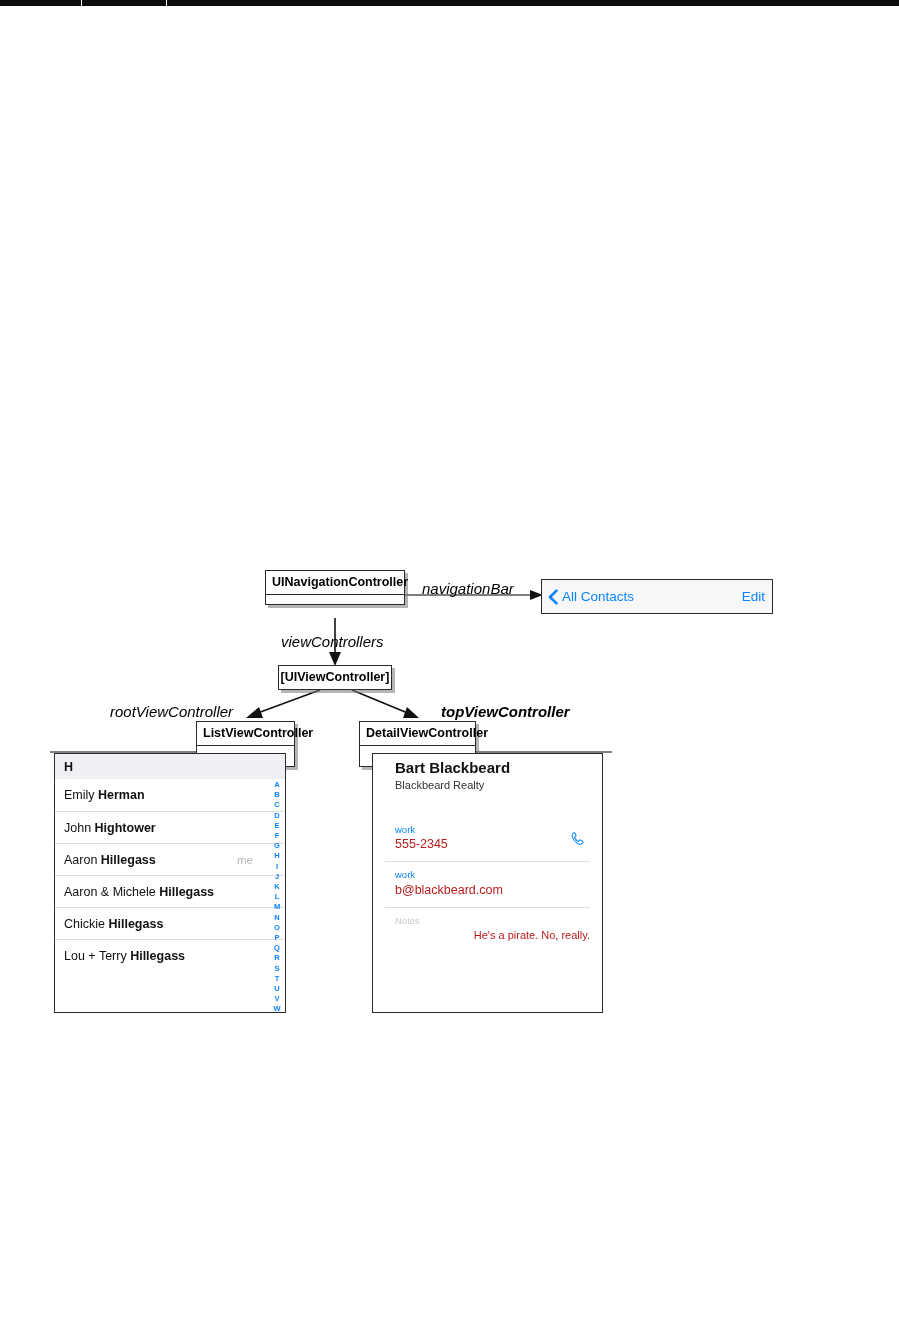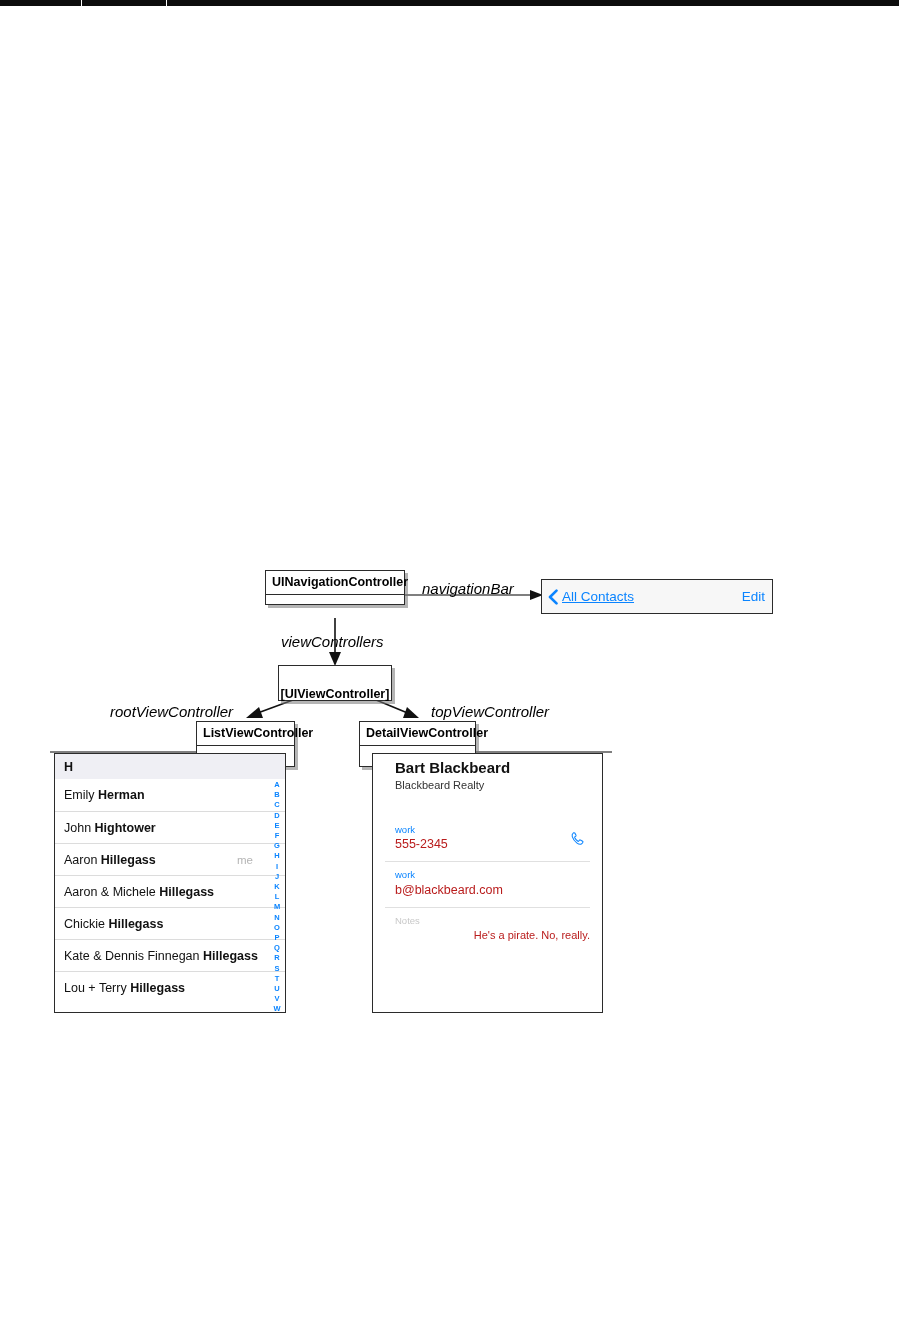--- a/index.html
+++ b/index.html
@@ -24,46 +24,46 @@
   .uml-title{
     font-weight:bold;font-size:12.5px;line-height:1;
     text-align:center;padding:5px 6px 5px;
     border-bottom:1.5px solid #2b2b2b;
     white-space:nowrap;
   }
   .uml-body{height:22px;}
 
   #box-nav{left:265px;top:570px;width:140px;height:35px;}
   #box-nav .uml-body{height:24px;}
-  #box-uivc{left:278px;top:665px;width:114px;height:36px;
-            display:flex;align-items:flex-end;justify-content:center;}
+  #box-uivc{left:278px;top:665px;width:114px;height:25px;
+            display:flex;align-items:center;justify-content:center;}
   #box-uivc .uml-title{border-bottom:none;padding:0;font-size:12.5px;}
   #box-list{left:196px;top:721px;width:99px;height:46px;}
   #box-detail{left:359px;top:721px;width:117px;height:46px;}
 
   
   .rel-label{
     font-style:italic;font-size:15px;white-space:nowrap;color:#000;
   }
   #lbl-navbar{left:422px;top:580px;}
   #lbl-viewcontrollers{left:281px;top:633px;}
   #lbl-root{left:110px;top:703px;}
-  #lbl-top{left:431px;top:703px;}
+  #lbl-top{left:441px;top:703px;font-weight:bold;}
 
   
   #connectors{left:0;top:0;width:899px;height:1339px;pointer-events:none;}
 
   
   #navbar-mock{
     left:541px;top:579px;width:232px;height:35px;
     background:#f7f7f7;border:1.5px solid #2b2b2b;box-sizing:border-box;
     display:flex;align-items:center;
   }
   #navbar-mock .back{
-    display:flex;align-items:flex-start;margin-left:5px;color:#0a84ff;text-decoration:underline;
+    display:flex;align-items:flex-start;margin-left:5px;color:#0a84ff;
   }
   #navbar-mock .chev{width:12px;height:16px;margin-right:3px;}
   #navbar-mock .back-text{font-size:13.5px;color:#0a84ff;}
   #navbar-mock .edit{margin-left:auto;margin-right:7px;font-size:13.5px;color:#0a84ff;}
 
   
   #list-mock{
     left:54px;top:753px;width:232px;height:260px;
     background:#ffffff;border:1.5px solid #2b2b2b;box-sizing:border-box;
     overflow:hidden;
@@ -183,23 +183,20 @@
       </div>
       <div class="row">
         <span class="nm">Aaron <b>Hillegass</b></span>
         <span class="me">me</span>
       </div>
       <div class="row">
         <span class="nm">Aaron &amp; Michele <b>Hillegass</b></span>
       </div>
       <div class="row">
         <span class="nm">Chickie <b>Hillegass</b></span>
-      </div>
-      <div class="row">
-        <span class="nm">Kate &amp; Dennis Finnegan <b>Hillegass</b></span>
       </div>
       <div class="row">
         <span class="nm">Lou + Terry <b>Hillegass</b></span>
       </div>
     </div>
   <div id="index-bar">
       <span>A</span>
       <span>B</span>
       <span>C</span>
       <span>D</span>

